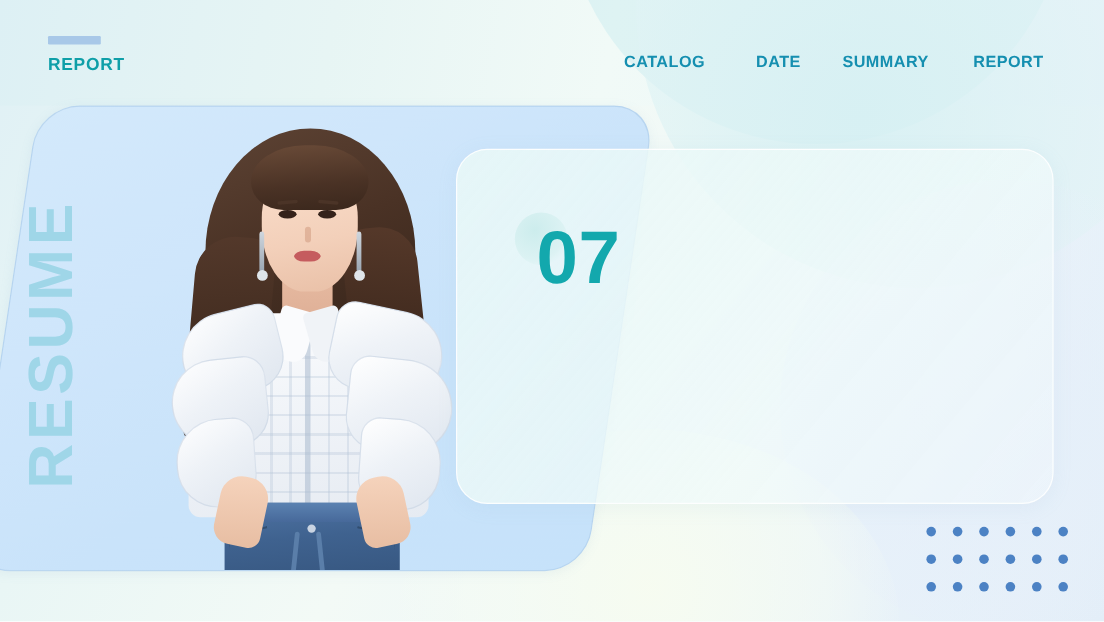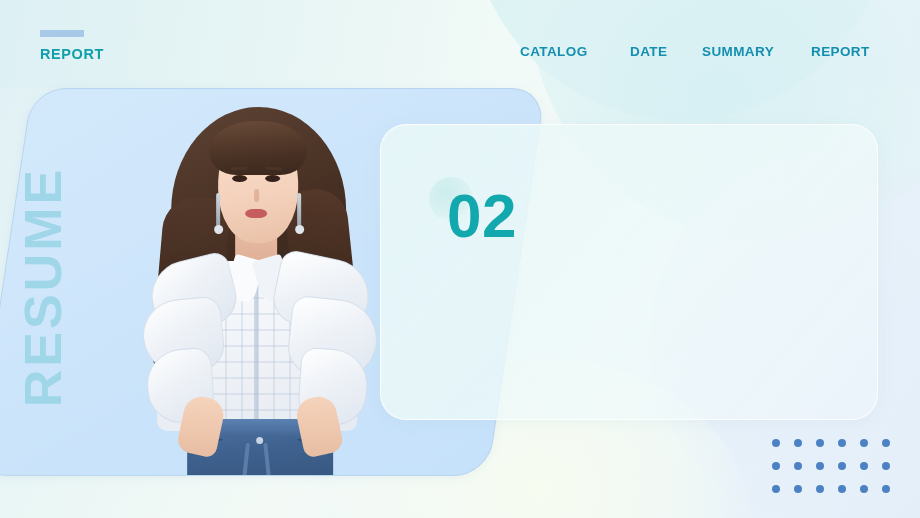--- a/index.html
+++ b/index.html
@@ -372,21 +372,21 @@
         <div class="p-pocket-r"></div>
         <div class="p-hand-l"></div>
         <div class="p-hand-r"></div>
       </div>
 
     </div>
   </div>
 
   <div class="content-card">
     <div class="card-circle"></div>
-    <div class="section-number">02</div>
+    <div class="section-number">07</div>
   </div>
 
   <div class="dot-grid">
     <div class="dot"></div>
     <div class="dot"></div>
     <div class="dot"></div>
     <div class="dot"></div>
     <div class="dot"></div>
     <div class="dot"></div>
     <div class="dot"></div>

